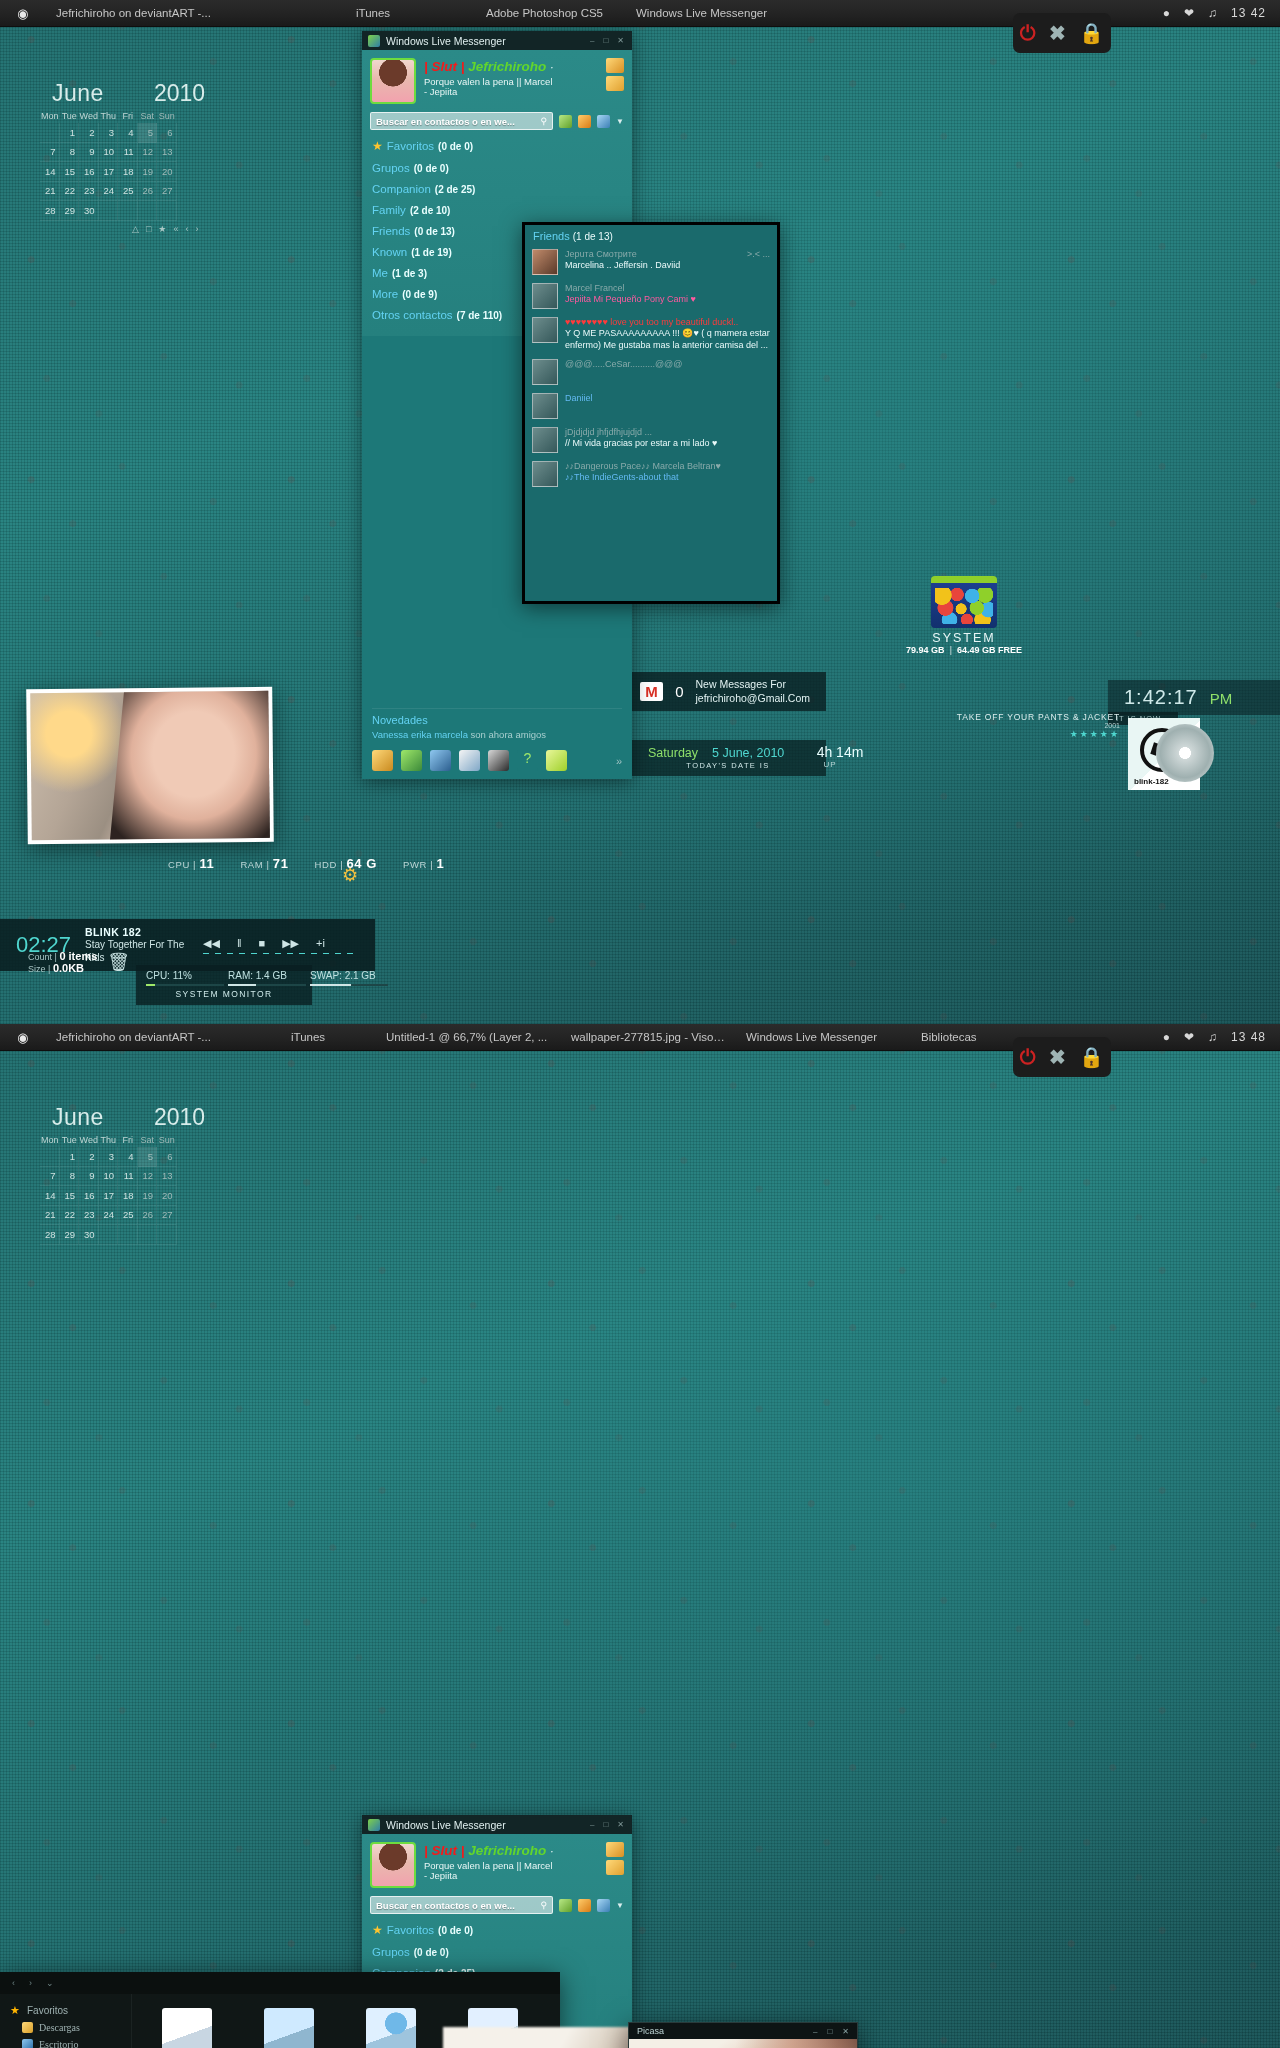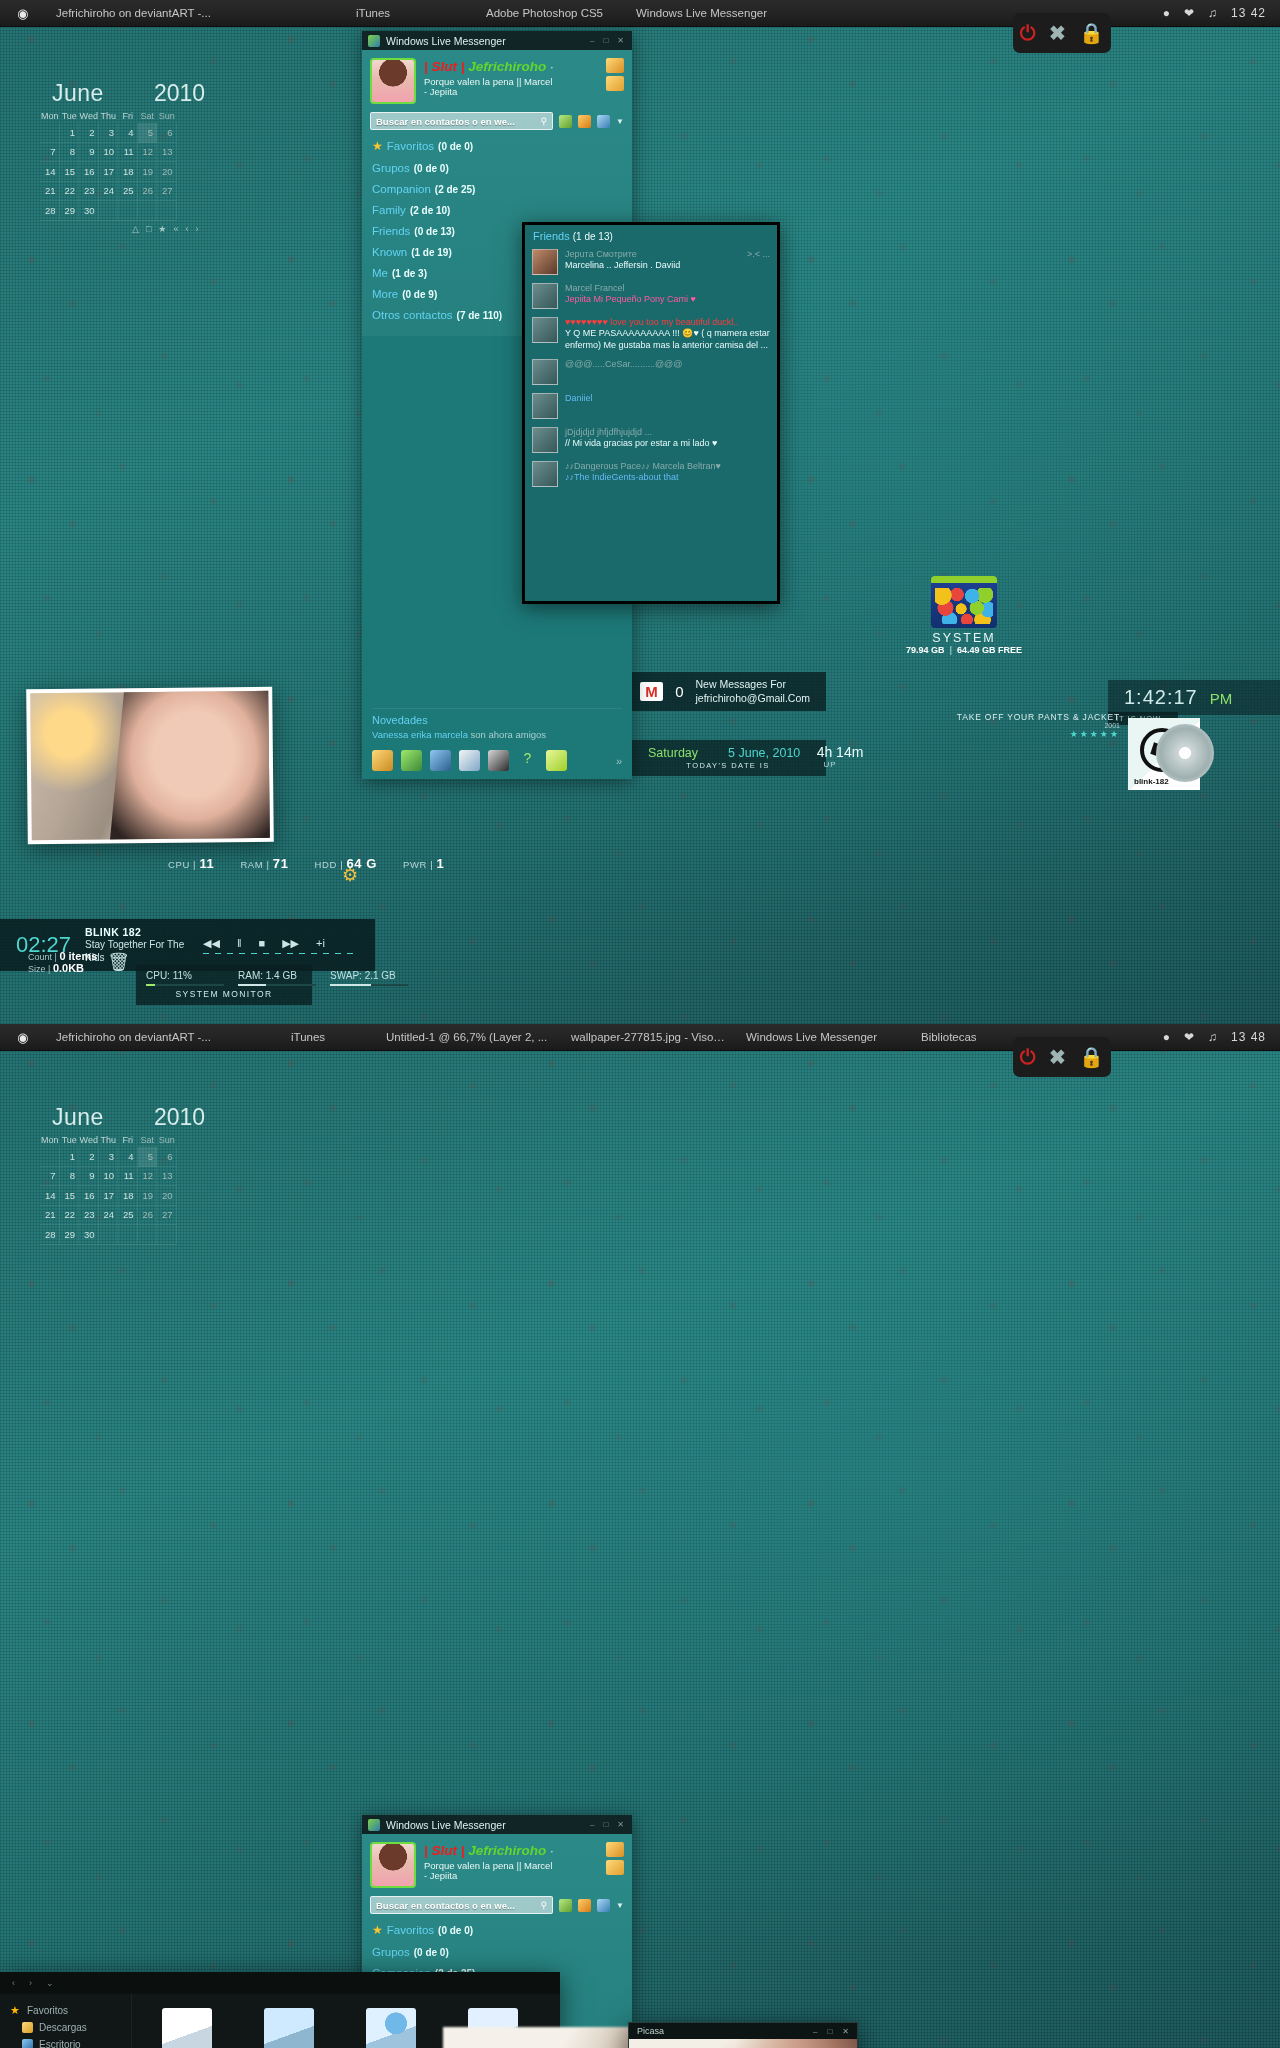--- a/index.html
+++ b/index.html
@@ -212,21 +212,21 @@
   .trash { position: absolute; color: #cfe6e6; font-size: 9px; }
   .trash .k { color: #a9c6c6; }
   .trash .v { color: #ffffff; font-size: 11px; font-weight: 600; }
   .trash-ico { font-size: 18px; color: #c9e3e3; }
 
   
   .sysmon {
     position: absolute; background: rgba(9,30,32,0.80);
     padding: 5px 10px 6px 10px; color: #bfe0e0;
   }
-  .sm-row { display: flex; gap: 14px; font-size: 10px; }
+  .sm-row { display: flex; gap: 4px; font-size: 10px; }
   .sm-item { min-width: 78px; }
   .sm-meter { height: 2px; background: #1d4647; margin-top: 3px; }
   .sm-meter i { display: block; height: 2px; background: #9fe86a; }
   .sm-title { text-align: center; font-size: 8.5px; letter-spacing: 1.4px; color: #cfeaea; margin-top: 3px; }
 
   
   .gmail {
     position: absolute; background: rgba(9,30,32,0.78);
     display: flex; align-items: center; gap: 12px; padding: 6px 16px 6px 10px;
   }
@@ -283,38 +283,38 @@
       radial-gradient(circle at 25% 88%, #3fb2e8 0 14%, transparent 15%),
       radial-gradient(circle at 55% 88%, #e8453c 0 13%, transparent 14%),
       radial-gradient(circle at 82% 88%, #f2c21a 0 14%, transparent 15%);
   }
   .drive-label { font-size: 12.5px; letter-spacing: 2px; margin-top: 3px; color: #e8f6f6;}
   .drive-sub { font-size: 9px; font-weight: bold; color: #ffffff; }
   .drive-sub .sep { color: #9fc0c0; margin: 0 5px; }
 
   
   .datew { position: absolute; background: rgba(9,30,32,0.72); padding: 6px 18px; }
-  .datew .row { display: flex; gap: 30px; align-items: baseline; }
+  .datew .row { display: flex; gap: 14px; align-items: baseline; }
   .datew .dw { color: #8fe06a; font-size: 12.5px; }
   .datew .dd { color: #4fd6cf; font-size: 12.5px; }
   .datew .sub { text-align: center; color: #cfe6e6; font-size: 7.5px; letter-spacing: 1.4px; margin-top: 1px;}
   .uptime { position: absolute; text-align: center; color: #eaffff; }
   .uptime .u { font-size: 14px; padding-left: 20px; }
   .uptime .l { font-size: 8px; color: #b6d4d4; letter-spacing: 1px; }
 
   
   .explorer {
     position: absolute; background: #101716; z-index: 45;
     box-shadow: 0 4px 24px rgba(0,0,0,0.55);
   }
   .exp-topbar { height: 22px; background: #0b100f; display: flex; align-items: center; gap: 14px; padding-left: 12px; color:#6f8585; font-size: 9px;}
   .exp-main { display: flex; height: calc(100% - 22px); }
   .exp-side { width: 132px; padding: 8px 0 0 6px; border-right: 1px solid #1b2322;}
   .exp-item { display: flex; align-items: center; gap: 6px; height: 17px; color: #9fb2b2; font-size: 10px; padding-left: 4px;}
-  .exp-item.child { padding-left: 16px; }
+  .exp-item.child { padding-left: 16px; font-family: Liberation Serif, serif; }
   .exp-bullet { width: 11px; height: 11px; border-radius: 2px; flex: 0 0 11px; }
   .b-star { background: none; color: #ffb400; font-size: 11px; line-height: 11px; }
   .b-dl   { background: linear-gradient(135deg,#ffd97a,#d99f2a); }
   .b-desk { background: linear-gradient(135deg,#8fc8f0,#2b6ea8); }
   .exp-content { flex: 1; position: relative; padding: 14px 0 0 18px; }
   .exp-tiles { display: flex; gap: 28px; }
   .exp-tile { width: 74px; text-align: center; }
   .tile-ico { width: 50px; height: 44px; margin: 0 auto 4px auto; }
   .ti-doc { background: linear-gradient(160deg,#ffffff 0 58%, #c8d6e2 58%); border-radius: 3px; }
   .ti-img { background: linear-gradient(160deg,#cfeaff 0 58%, #8fb6cf 58%); border-radius: 3px; }

